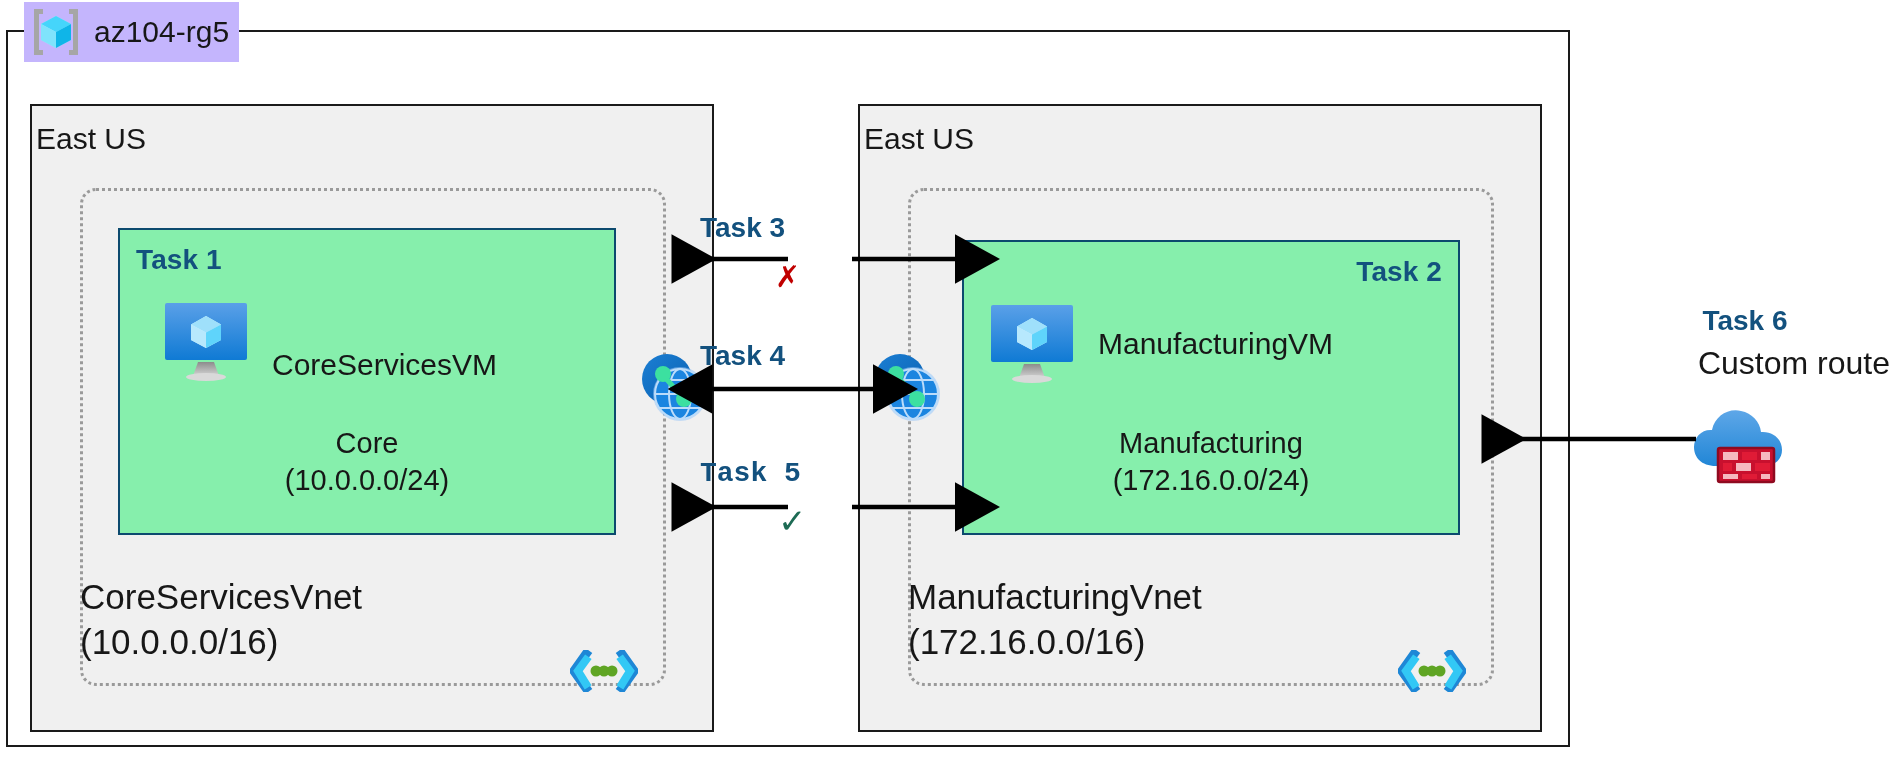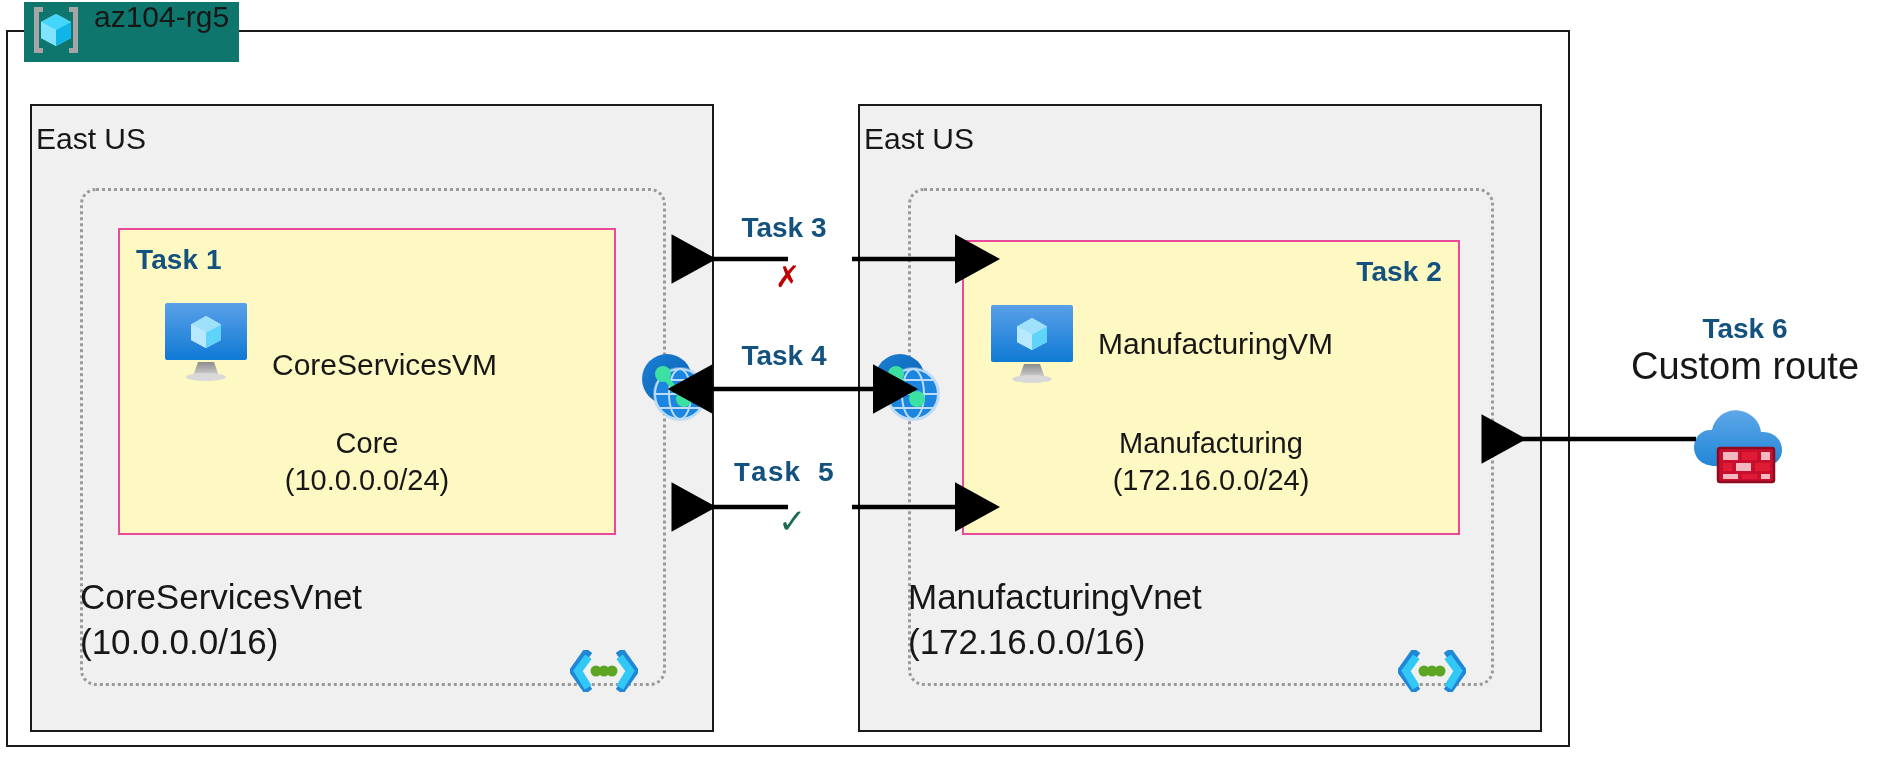--- a/index.html
+++ b/index.html
@@ -1,60 +1,60 @@
 <!DOCTYPE html>
 <html><head>
 <meta charset="utf-8">
 <style>
   html,body{margin:0;padding:0;background:#ffffff;}
   body{font-family:"Liberation Sans","DejaVu Sans",sans-serif;color:#000;}
   #canvas{position:relative;width:1902px;height:759px;background:#fff;overflow:hidden;}
 
   
   .rg-box{position:absolute;border:2px solid #1a1a1a;background:transparent;}
-  .rg-label-wrap{position:absolute;display:flex;align-items:flex-start;gap:10px;background:#0f766e;padding:0 10px 0 4px;}
+  .rg-label-wrap{position:absolute;display:flex;align-items:center;gap:10px;background:#c4b5fd;padding:0 10px 0 4px;}
   .rg-name{font-size:30px;color:#171717;white-space:nowrap;line-height:1;}
 
   
   .rg-icon{position:relative;width:56px;height:56px;flex:0 0 56px;}
   .rg-icon svg{display:block;}
 
   
   .region-box{position:absolute;background:#f0f0f0;border:2px solid #1a1a1a;}
   .region-title{position:absolute;left:4px;right:0;top:16px;text-align:left;font-size:30px;color:#171717;}
 
   
   .vnet-box{position:absolute;border:3px dotted #9a9a9a;border-radius:16px;background:transparent;}
   .vnet-label{position:absolute;left:0;right:0;text-align:left;font-size:35px;color:#171717;line-height:1.28;}
 
   
   .vnet-icon{position:absolute;width:68px;height:42px;}
 
   
-  .subnet-box{position:absolute;background:#fef9c3;border:2px solid #ec4899;}
+  .subnet-box{position:absolute;background:#86efac;border:2px solid #0c4a6e;}
   .task-tag{position:absolute;font-size:28px;font-weight:bold;color:#13517e;white-space:nowrap;letter-spacing:.1px;}
   .subnet-cidr{position:absolute;left:0;right:0;text-align:center;font-size:29px;color:#171717;line-height:1.28;}
 
   
   .vm-row{position:absolute;display:flex;align-items:center;gap:22px;}
   .vm-icon{width:88px;height:80px;flex:0 0 88px;}
   .vm-name{font-size:30px;color:#171717;white-space:nowrap;}
 
   
   .peer-icon{position:absolute;width:78px;height:78px;}
 
   
   .arrow-svg{position:absolute;overflow:visible;}
   .mark-x{position:absolute;font-size:30px;font-weight:bold;color:#c00000;line-height:1;}
   .mark-check{position:absolute;font-size:34px;color:#1d6b54;line-height:1;}
-  .mid-task{position:absolute;font-size:28px;font-weight:bold;color:#13517e;white-space:nowrap;text-align:center;}
+  .mid-task{position:absolute;font-size:28px;font-weight:bold;color:#13517e;white-space:nowrap;}
 
   
   .t6-title{position:absolute;text-align:center;font-size:28px;font-weight:bold;color:#13517e;white-space:nowrap;}
-  .t6-sub{position:absolute;text-align:center;font-size:38px;color:#171717;white-space:nowrap;}
+  .t6-sub{position:absolute;text-align:right;font-size:32px;color:#171717;white-space:nowrap;}
   .t6-ip{position:absolute;text-align:center;font-size:30px;color:#171717;white-space:nowrap;}
   .fw-icon{position:absolute;width:110px;height:86px;}
 </style>
 </head>
 <body>
 
 <div id="canvas">
 
   <div class="rg-box" style="left:6px; top:30px; width:1560px; height:713px;"></div>
 
@@ -272,21 +272,21 @@
       </marker>
       <marker id="ahR5" markerWidth="11" markerHeight="11" refX="2" refY="5.5" orient="auto">
         <path d="M0,0 L0,11 L10,5.5 Z" fill="#000"></path>
       </marker>
     </defs>
     <line x1="118" y1="17" x2="6" y2="17" stroke="#000" stroke-width="4.5" marker-end="url(#ahL5)"></line>
     <line x1="182" y1="17" x2="294" y2="17" stroke="#000" stroke-width="4.5" marker-end="url(#ahR5)"></line>
   </svg>
   <span class="mark-check" style="left:778px; top:504px;">✓</span>
 
-  <span class="t6-title" style="left:1620px; top:313px; width:250px;">Task 6</span>
+  <span class="t6-title" style="left:1620px; top:305px; width:250px;">Task 6</span>
   <span class="t6-sub" style="left:1600px; top:345px; width:290px;">Custom route</span>
 
   <span class="fw-icon" style="left:1690px; top:400px;">
     <svg viewBox="0 0 110 86" width="110" height="86" aria-hidden="true">
       <defs>
         <linearGradient id="cg1" x1="0" y1="0" x2="0" y2="1">
           <stop offset="0%" stop-color="#5ea7e8"></stop>
             <stop offset="100%" stop-color="#2186d6"></stop>
         </linearGradient>
       </defs>

